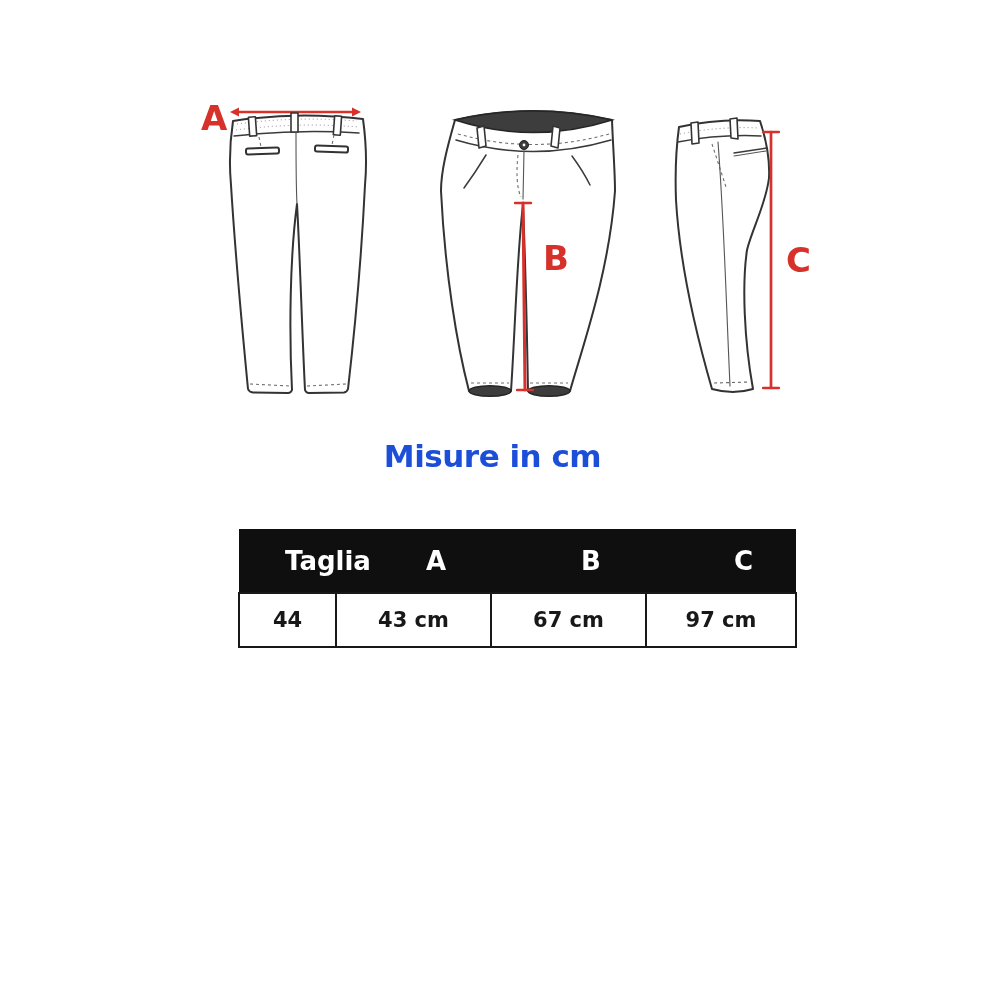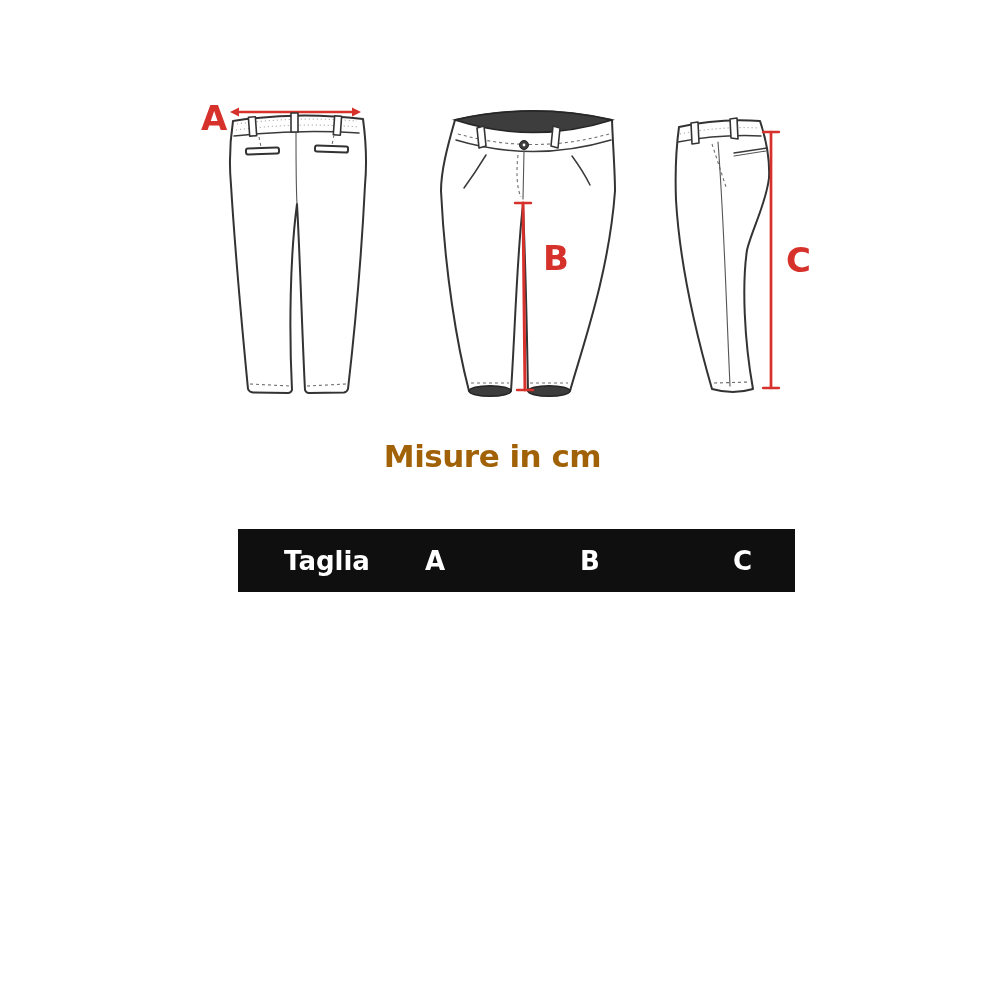--- a/index.html
+++ b/index.html
@@ -13,21 +13,21 @@
   .drawing{position:absolute;}
   .measure-label{
     position:absolute;color:#d6312b;font-weight:bold;
     font-family:"DejaVu Sans","Liberation Sans",sans-serif;
     font-size:34px;line-height:1;letter-spacing:0;
   }
   .page-title{
     position:absolute;top:438px;left:0;width:985px;
     text-align:center;
     font-family:"DejaVu Sans","Liberation Sans",sans-serif;
-    font-weight:bold;font-size:31px;color:#a16207;letter-spacing:-0.5px;
+    font-weight:bold;font-size:31px;color:#1d4ed8;letter-spacing:-0.5px;
   }
   table.size-table{
     position:absolute;left:238px;top:529px;width:557px;
     border-collapse:collapse;table-layout:fixed;
   }
   table.size-table th{
     background:#0f0f0f;color:#ffffff;
     font-size:26px;font-weight:bold;height:61px;
     text-align:center;vertical-align:middle;border:0;
     font-family:"DejaVu Sans","Liberation Sans",sans-serif;
@@ -190,16 +190,22 @@
     </colgroup>
     <thead>
       <tr>
         <th>Taglia</th>
         <th>A</th>
         <th>B</th>
         <th>C</th>
       </tr>
     </thead>
     <tbody>
+      <tr>
+        <td>44</td>
+        <td>43 cm</td>
+        <td>67 cm</td>
+        <td>97 cm</td>
+      </tr>
     </tbody>
   </table>
 
 </div>
 
 </body></html>

